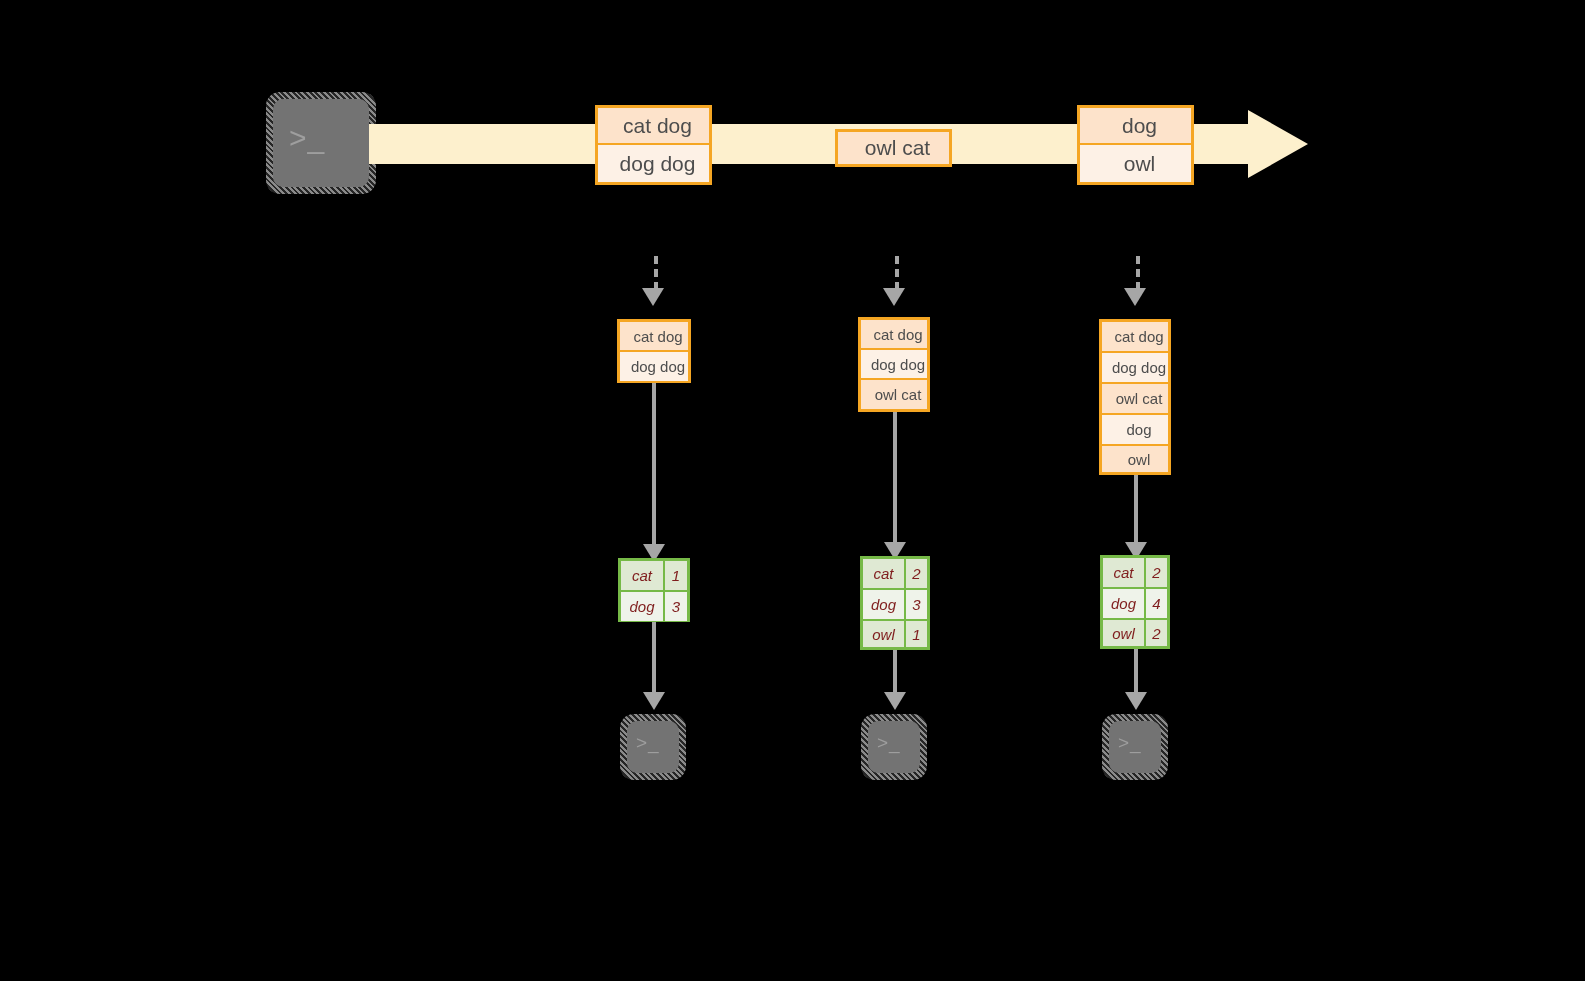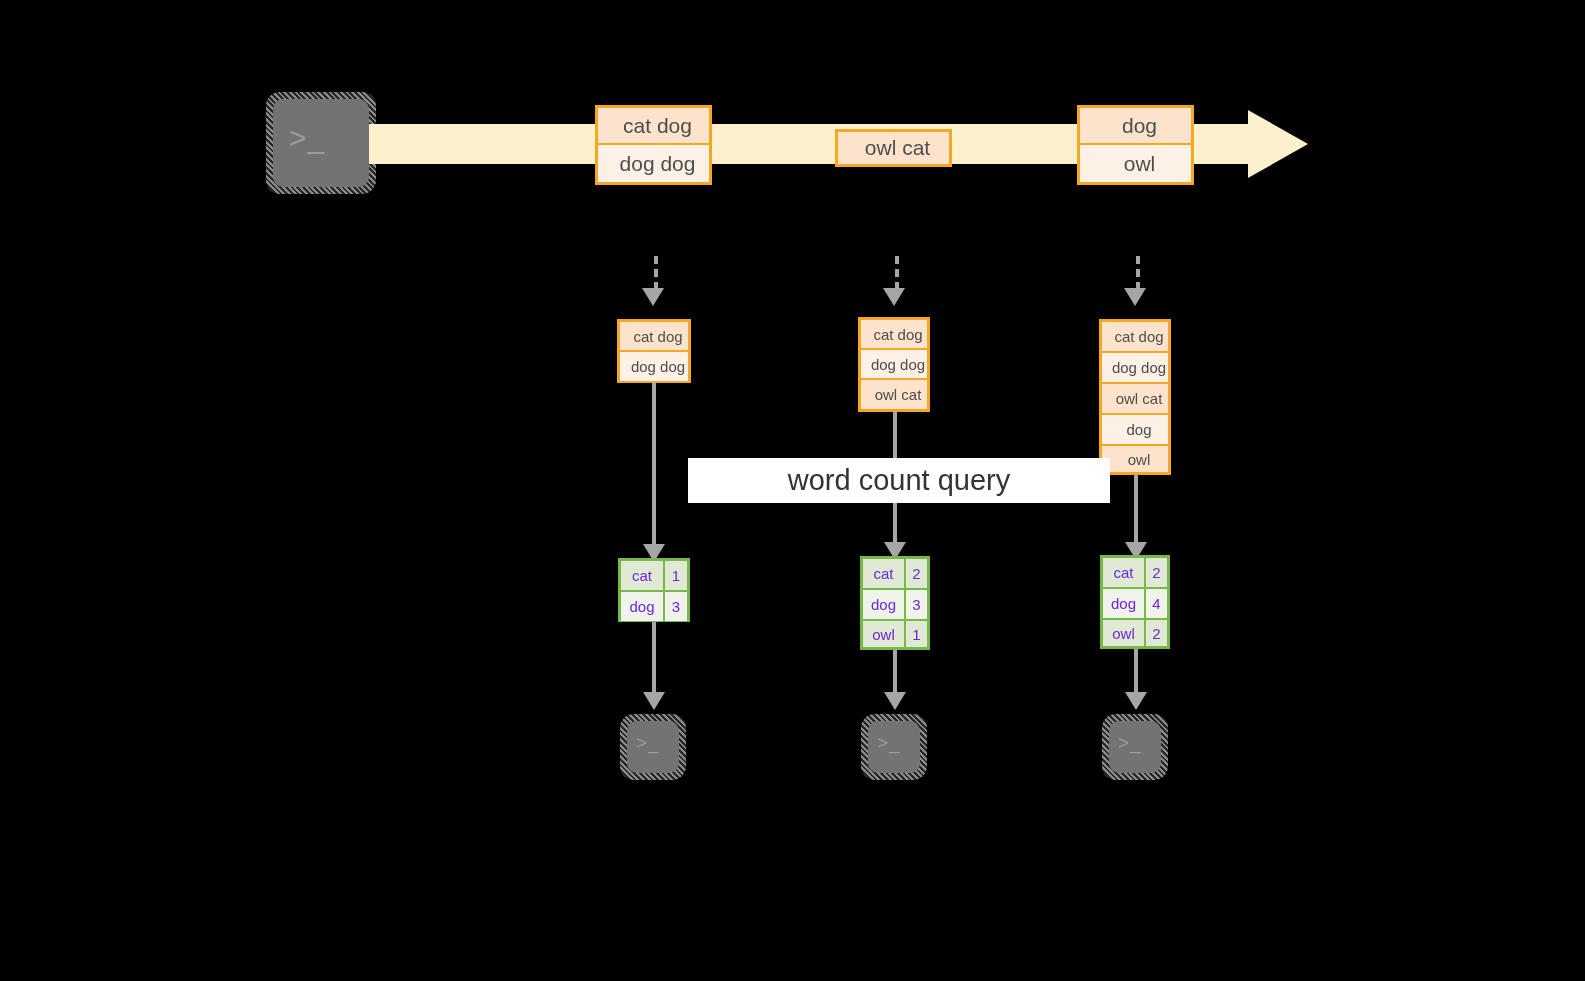--- a/index.html
+++ b/index.html
@@ -90,23 +90,24 @@
     display: flex;
     box-sizing: border-box;
     border-bottom: 2px solid #76b947;
   }
   .restable .trow:last-child { border-bottom: none; }
   .restable .tcell {
     box-sizing: border-box;
     display: flex;
     align-items: center;
     justify-content: center;
-    color: #6d28d9;
+    color: #7f1d1d;
     background: #dfe9d3;
     white-space: nowrap;
+    font-style: italic;
   }
   .restable .tcell.key { border-right: 2px solid #76b947; }
   .restable .trow.light .tcell { background: #eff3ea; }
 
   
   .vline {
     position: absolute;
     background: #a6a6a6;
     z-index: 2;
   }
@@ -266,15 +267,14 @@
 
   <div class="vline" style="left:1134px; top:649px; width:4px; height:48px;"></div>
   <div class="arrowhead" style="left:1125px; top:692px;"></div>
 
   <div class="terminal" style="left:1102px; top:714px; width:66px; height:66px;">
     <div class="hatch"></div>
     <div class="inner"></div>
     <div class="prompt" style="left:9px; top:12px; font-size:19px;">&gt;_</div>
   </div>
 
-  <div class="caption-band" style="left:688px; top:458px; width:422px; height:45px; font-size:29px;">word count query</div>
 
 </div>
 
 </body></html>

